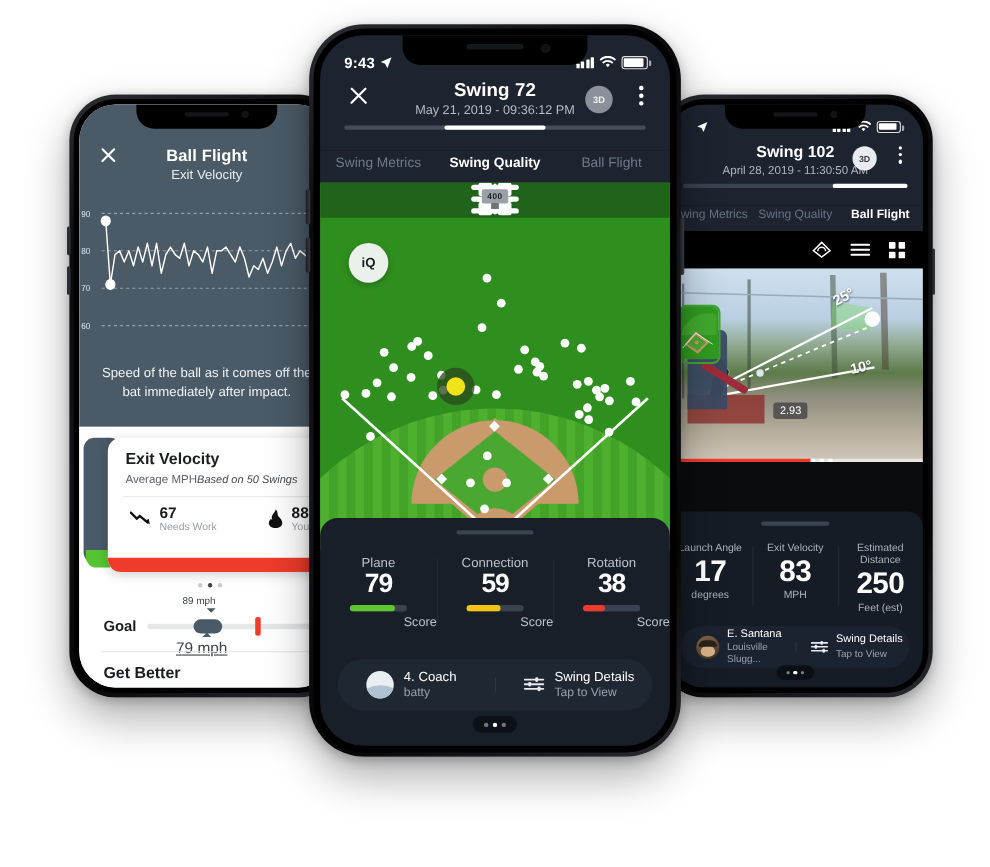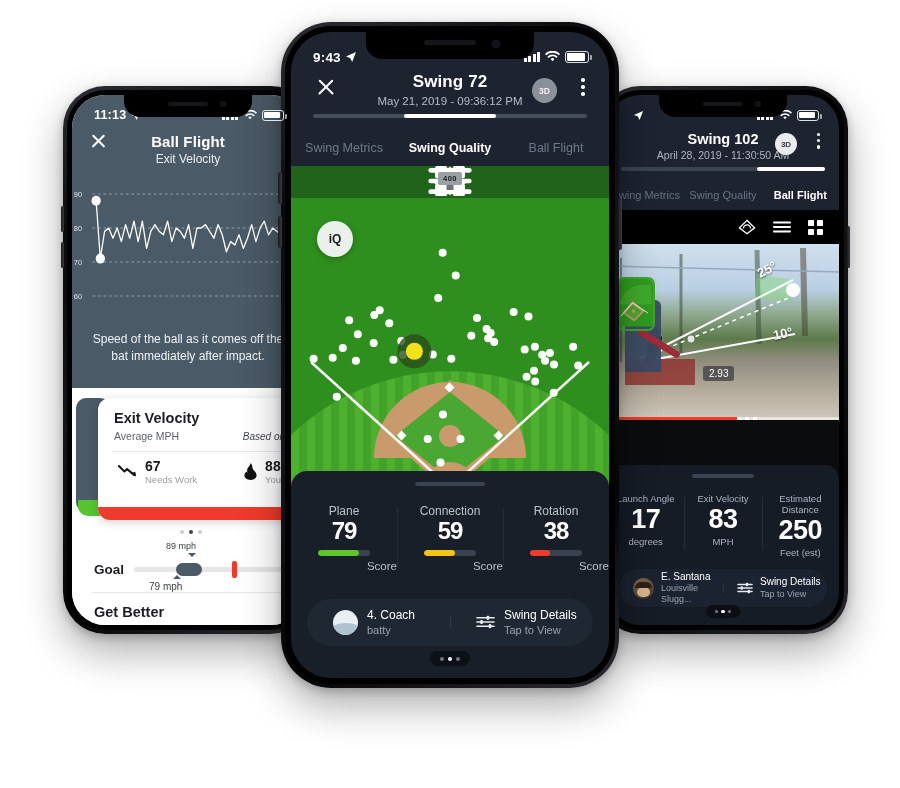--- a/index.html
+++ b/index.html
@@ -83,41 +83,41 @@
   .lp-cards { position:relative; background:#fff; height:255px; }
   .card-peek { position:absolute; left:4px; top:10px; width:34px; height:114px; background:#4a5a66; border-radius:10px; }
   .card-peek-green { position:absolute; left:6px; top:112px; width:22px; height:16px; background:#55c433; border-radius:0 0 0 10px; }
   .card-white {
     position:absolute; left:26px; top:10px; right:-46px; height:122px;
     background:#fff; border-radius:12px; box-shadow:0 2px 10px rgba(0,0,0,.18);
     overflow:hidden;
   }
   .cw-title { font-size:14.5px; font-weight:700; color:#1b1d20; padding:12px 0 0 16px; }
   .cw-big { font-size:38px; font-weight:400; color:#111; padding:2px 0 0 16px; line-height:1; letter-spacing:-1px; }
-  .cw-row { display:flex; justify-content:space-between; align-items:baseline; padding: 4px 16px 0 16px; }
+  .cw-row { display:flex; justify-content:flex-start; align-items:baseline; padding: 4px 16px 0 16px; }
   .cw-avg { font-size:10.5px; color:#5f6368; }
   .cw-based { font-size:10px; color:#44484c; font-style:italic; }
   .cw-sep { height:1px; background:#e6e7e9; margin:9px 14px 0; }
   .cw-stats { display:flex; gap:46px; padding:7px 0 0 20px; align-items:center; }
   .cw-stat { display:flex; align-items:center; gap:7px; }
   .cw-val { font-size:14px; font-weight:700; color:#16181a; line-height:1.05; }
   .cw-lab { font-size:9.5px; color:#9a9ea3; }
   .cw-bar { position:absolute; left:0; right:0; bottom:0; height:13px; background:#ef3b2b; border-radius:0 0 8px 8px; }
   .lp-dots { position:absolute; left:108px; top:142px; display:flex; gap:5px; }
   .lp-dots i { width:4px;height:4px;border-radius:50%;background:#c9ccd0;display:block;}
   .lp-dots i.on{ background:#404448; }
 
   .goal-row { position:absolute; left:0; right:0; top:158px; height:46px; display:flex; align-items:center; }
   .goal-lbl { font-size:13.5px; font-weight:700; color:#1b1d20; padding-left:22px; width:62px; }
   .goal-track { position:relative; flex:1; margin-right:6px; height:5px; background:#e4e6e8; border-radius:3px; }
   .goal-knob { position:absolute; left:42px; top:-4px; width:26px; height:13px; background:#4a5a66; border-radius:7px; }
   .goal-red { position:absolute; left:98px; top:-6px; width:5px; height:17px; background:#ef3b2b; border-radius:2px; }
   .goal-top { position:absolute; left:32px; top:-26px; font-size:9px; color:#3b4146; white-space:nowrap; }
   .goal-top:after{ content:''; position:absolute; left:22px; top:12px; border-left:4px solid transparent;border-right:4px solid transparent;border-top:4px solid #4a5a66;}
-  .goal-bot { position:absolute; left:15px; top:14px; font-size:10px; color:#3b4146; white-space:nowrap; }
+  .goal-bot { position:absolute; left:26px; top:14px; font-size:14px; color:#3b4146; white-space:nowrap;text-decoration:underline; }
   .goal-bot:before{ content:''; position:absolute; left:24px; top:-6px; border-left:4px solid transparent;border-right:4px solid transparent;border-bottom:4px solid #4a5a66;}
   .lp-sep2 { position:absolute; left:20px; right:0; top:204px; height:1px; background:#e6e7e9; }
   .getbetter { position:absolute; left:22px; top:216px; font-size:14.5px; font-weight:700; color:#1b1d20; }
 
   
   
   
   #phone-right { left: 598px; top: 86px; width: 250px; height: 548px; }
   #phone-right .screen { background:#0b0c0e; }
   .rp-head { background:#1d2430; padding-top:36px; height:92px; position:relative; }
@@ -225,44 +225,20 @@
     <div class="bezel"></div>
     <div class="btn-side" style="left:-2px; top:120px; width:3px; height:26px;"></div>
     <div class="btn-side" style="left:-2px; top:156px; width:3px; height:26px;"></div>
     <div class="screen">
 
       <div class="notch" style="width:128px;height:22px;">
         <div class="spk" style="width:40px;"></div>
         <div class="cam" style="right:26px; top:6px; width:6px; height:6px;"></div>
       </div>
 
-      <div class="statusbar">
-        <div class="sb-left">
-          <span>11:13</span>
-          <svg width="11" height="11" viewBox="0 0 12 12">
-              <path d="M11 1L1 5.4l4.1 1.5L7.2 11z" fill="#fff"></path>
-            </svg>
-        </div>
-        <div class="sb-right">
-          <div class="bars">
-              <i></i>
-              <i></i>
-              <i></i>
-              <i></i>
-            </div>
-          <svg width="14" height="11" viewBox="0 0 16 12">
-            <path d="M8 10.4l2-2.4a3 3 0 00-4 0z" fill="#fff"></path>
-            <path d="M8 5.2c1.7 0 3.2.7 4.3 1.8l1.2-1.4A8 8 0 002.5 5.6l1.2 1.4A6 6 0 018 5.2z" fill="#fff"></path>
-            <path d="M8 1.4c2.6 0 5 1 6.8 2.7l1.2-1.4A11 11 0 000 2.7l1.2 1.4A9.5 9.5 0 018 1.4z" fill="#fff"></path>
-          </svg>
-          <div class="batt">
-              <span style="width:88%"></span>
-            </div>
-        </div>
-      </div>
 
       <div class="lp-top">
         <div class="lp-head">
           <div class="lp-close"></div>
           <div class="lp-title">Ball Flight</div>
           <div class="lp-sub">Exit Velocity</div>
         </div>
 
         <div class="lp-chart">
           <svg viewBox="0 0 250 135" preserveAspectRatio="none">

